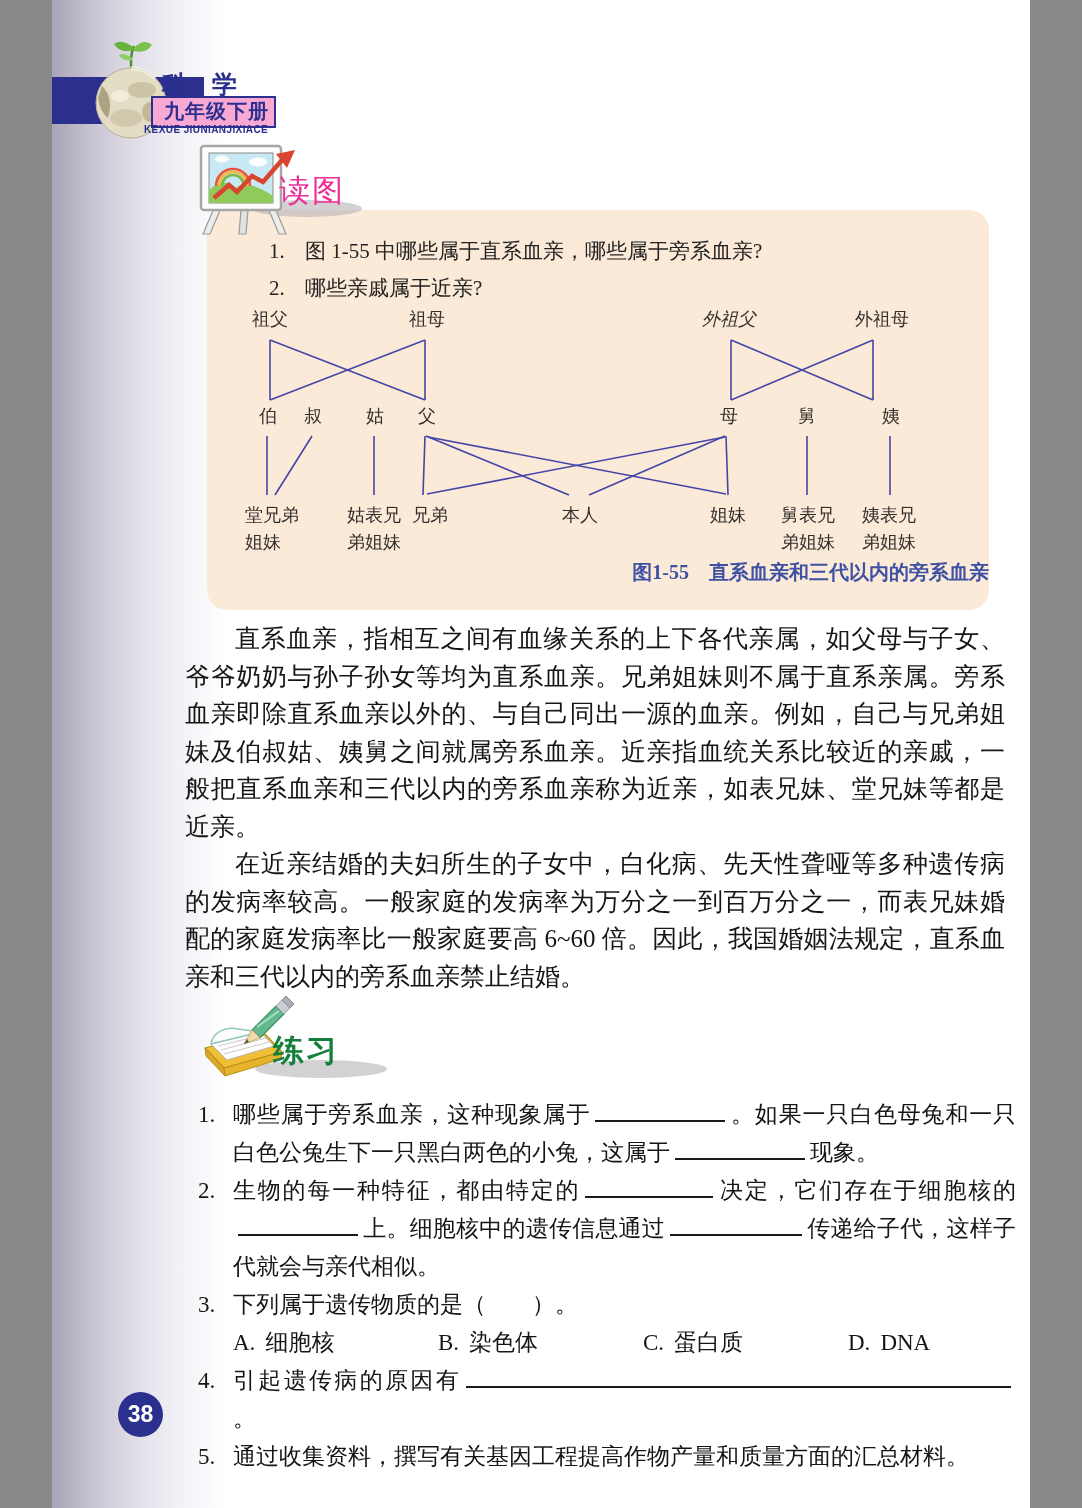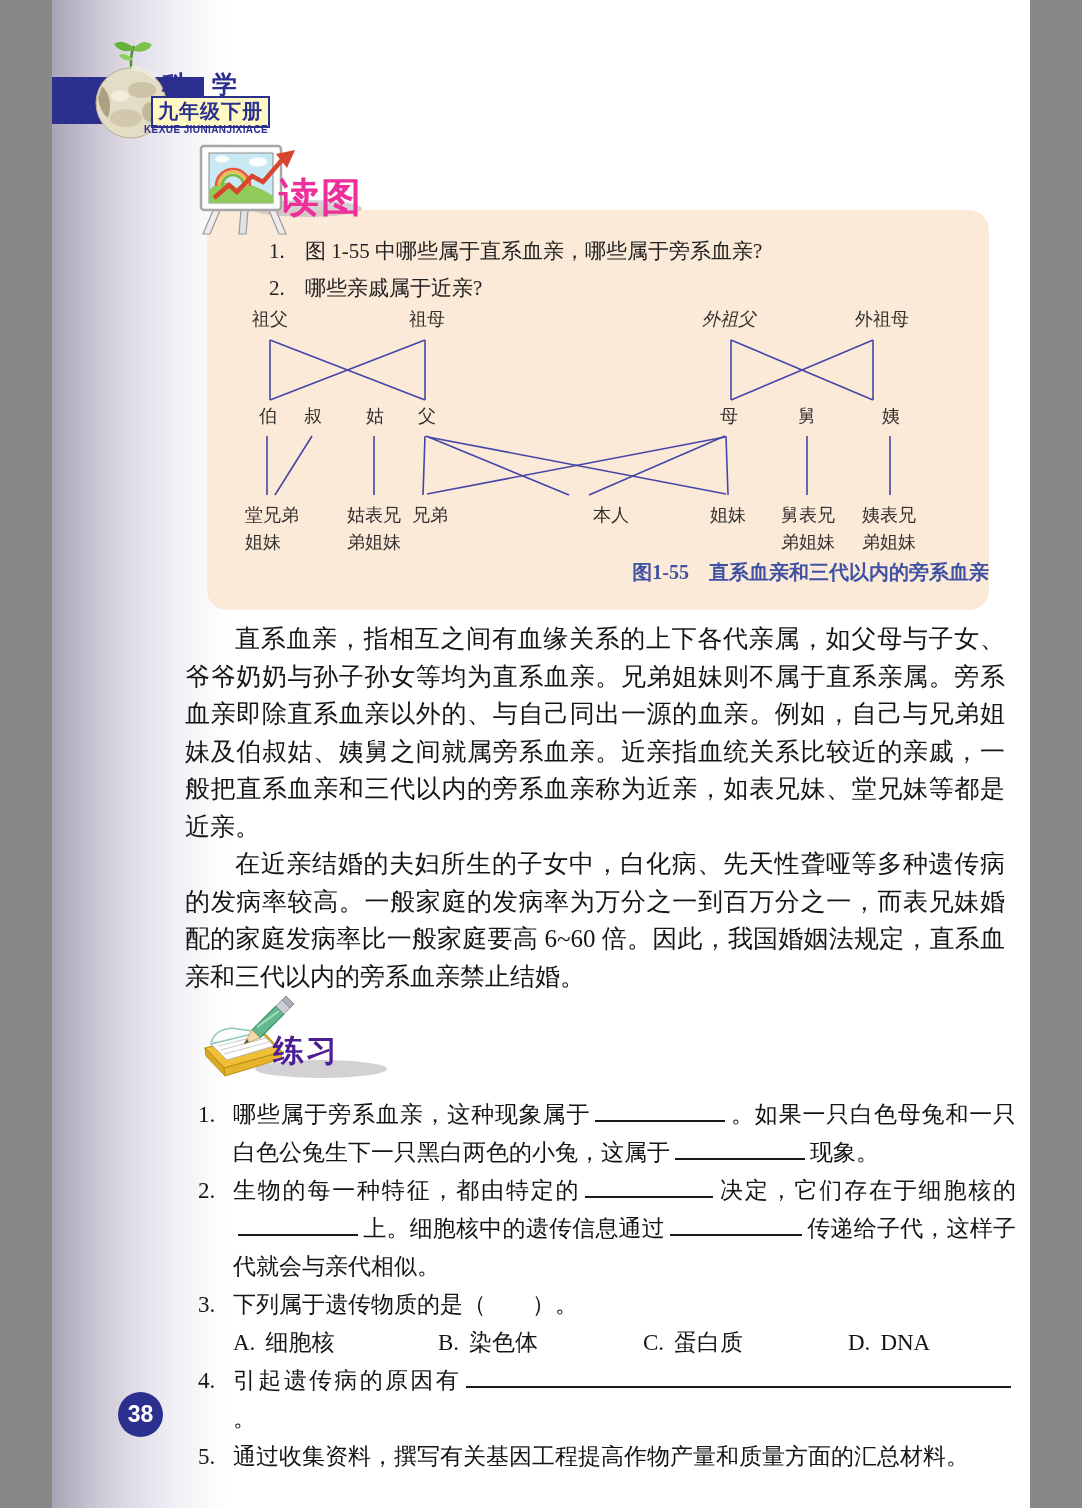--- a/index.html
+++ b/index.html
@@ -9,34 +9,34 @@
   
   .spine { position:absolute; left:0; top:0; width:175px; height:100%;
     background:linear-gradient(90deg,#a9a4b6 0%,#c6c2d1 22%,#dcd9e4 42%,#efeef4 68%,#ffffff 100%); }
 
   
   .header-bar { position:absolute; left:0; top:77px; width:152px; height:47px; background:#2b308e; }
   .globe-svg { position:absolute; left:40px; top:38px; width:80px; height:104px; }
   .series-title { position:absolute; left:110px; top:68px; width:120px; font-family:"Liberation Sans","DejaVu Sans",sans-serif;
     font-size:25px; font-weight:bold; color:#2b308e; letter-spacing:9px; white-space:nowrap; }
   .volume-box { position:absolute; left:99px; top:96px; font-family:"Liberation Sans","DejaVu Sans",sans-serif;
-    font-size:20px; font-weight:bold; color:#2b308e; border:2px solid #2b308e; background:#fef9c3;
-    padding:0 5px 1px 5px; letter-spacing:1px; white-space:nowrap; }
+    font-size:20px; font-weight:bold; color:#2b308e; border:2px solid #2b308e; background:#f9a8d4;
+    padding:0 5px 1px 11px; letter-spacing:1px; white-space:nowrap; }
   .romanization { position:absolute; left:92px; top:124px; font-family:"Liberation Sans","DejaVu Sans",sans-serif;
     font-size:10px; font-weight:bold; color:#2b308e; letter-spacing:0.4px; white-space:nowrap; }
 
   
   .icon-shadow { position:absolute; background:#b5b3b5; border-radius:50%; opacity:0.6; }
   .shadow-reading { left:200px; top:200px; width:110px; height:17px; }
   .shadow-exercise { left:203px; top:1060px; width:132px; height:18px; }
   .easel-svg { position:absolute; left:144px; top:144px; width:104px; height:92px; overflow:visible; }
   .notepad-svg { position:absolute; left:148px; top:986px; width:100px; height:96px; overflow:visible; }
-  .reading-label { position:absolute; left:227px; top:170px; font-size:40px; font-weight:bold; color:#ee2f99;
+  .reading-label { position:absolute; left:227px; top:170px; font-size:31px; font-weight:normal; color:#ee2f99;
     letter-spacing:2px; }
-  .exercise-label { position:absolute; left:221px; top:1030px; font-size:31px; font-weight:bold; color:#4c1d95;
+  .exercise-label { position:absolute; left:221px; top:1030px; font-size:31px; font-weight:bold; color:#15803d;
     letter-spacing:2px; }
 
   
   .peach-box { position:absolute; left:155px; top:210px; width:782px; height:400px; background:#fcead9; border-radius:20px; }
   .q-row { position:absolute; left:62px; display:flex; font-size:21px; color:#222; line-height:27px; }
   .q-row .q-num { width:36px; flex:0 0 36px; }
   .q1 { top:28px; } .q2 { top:65px; }
 
   
   .tree-lines { position:absolute; left:0; top:0; width:782px; height:400px; }
@@ -45,21 +45,21 @@
   
   .g1-0 { left:45px;  top:96px; } .g1-1 { left:202px; top:96px; }
   .g1-2 { left:495px; top:96px;font-style:italic; } .g1-3 { left:648px; top:96px; }
   
   .g2-0 { left:52px;  top:193px; } .g2-1 { left:97px;  top:193px; }
   .g2-2 { left:159px; top:193px; } .g2-3 { left:211px; top:193px; }
   .g2-4 { left:513px; top:193px; } .g2-5 { left:591px; top:193px; }
   .g2-6 { left:675px; top:193px; }
   
   .g3-0 { left:38px;  top:292px; } .g3-1 { left:140px; top:292px; }
-  .g3-2 { left:205px; top:292px; } .g3-3 { left:355px; top:292px;margin-left:31px; }
+  .g3-2 { left:205px; top:292px; } .g3-3 { left:355px; top:292px; }
   .g3-4 { left:503px; top:292px; } .g3-5 { left:573px; top:292px;text-align:center; }
   .g3-6 { left:655px; top:292px; }
 
   .fig-caption { position:absolute; left:0; top:349px; width:100%; text-align:right;
     font-size:20px; font-weight:bold; color:#3f51a3; }
   .fig-caption .cap-num { margin-right:20px; }
 
   
   .bodytext { position:absolute; left:133px; top:620px; width:820px; }
   .bodytext p { font-size:25px; line-height:37.5px; color:#161514; text-indent:2em; text-align:justify; }

